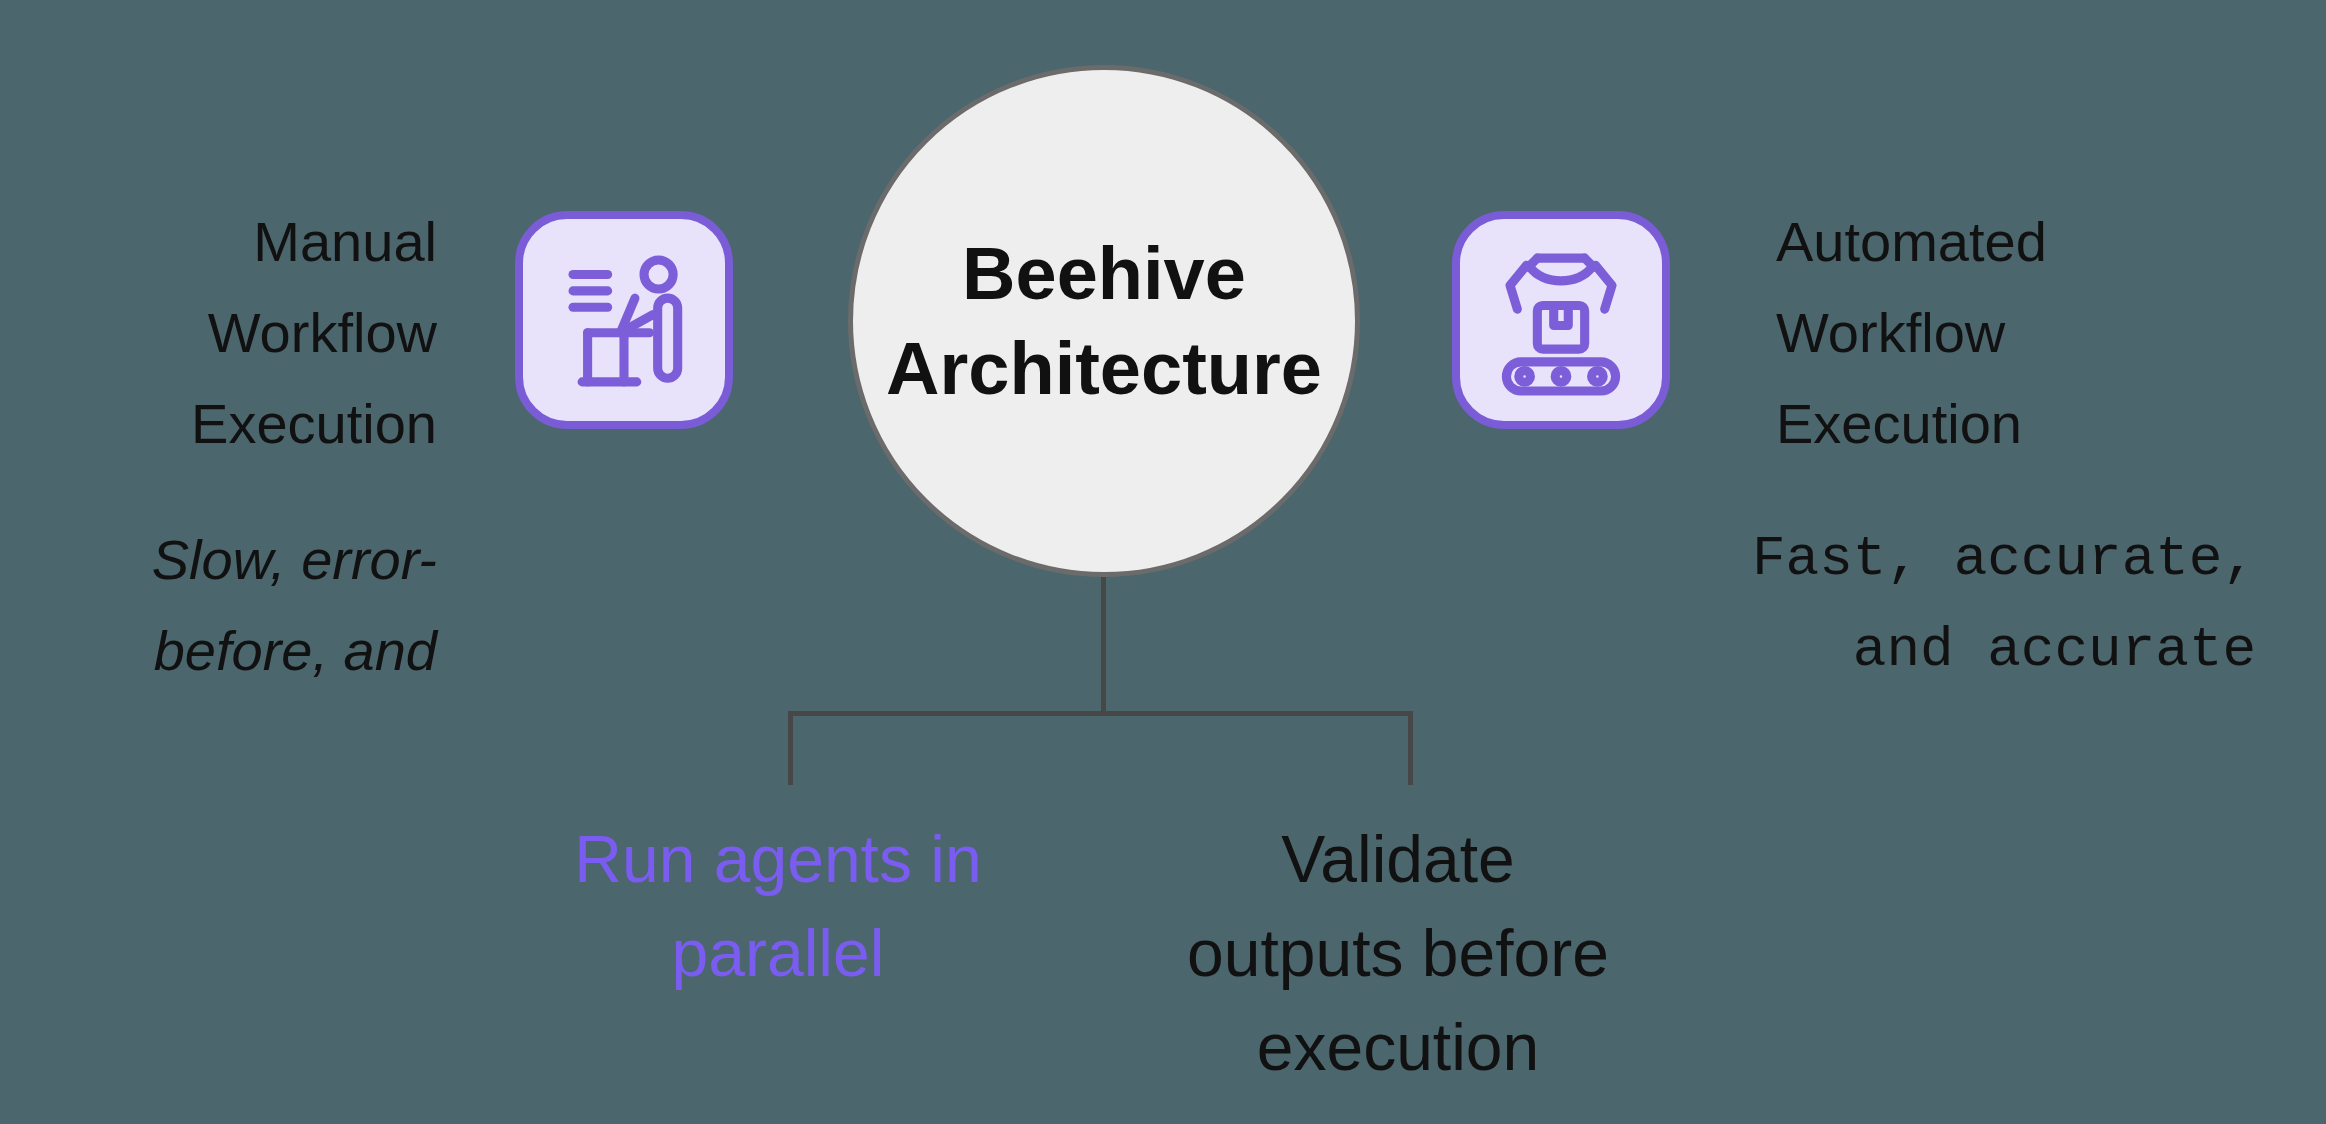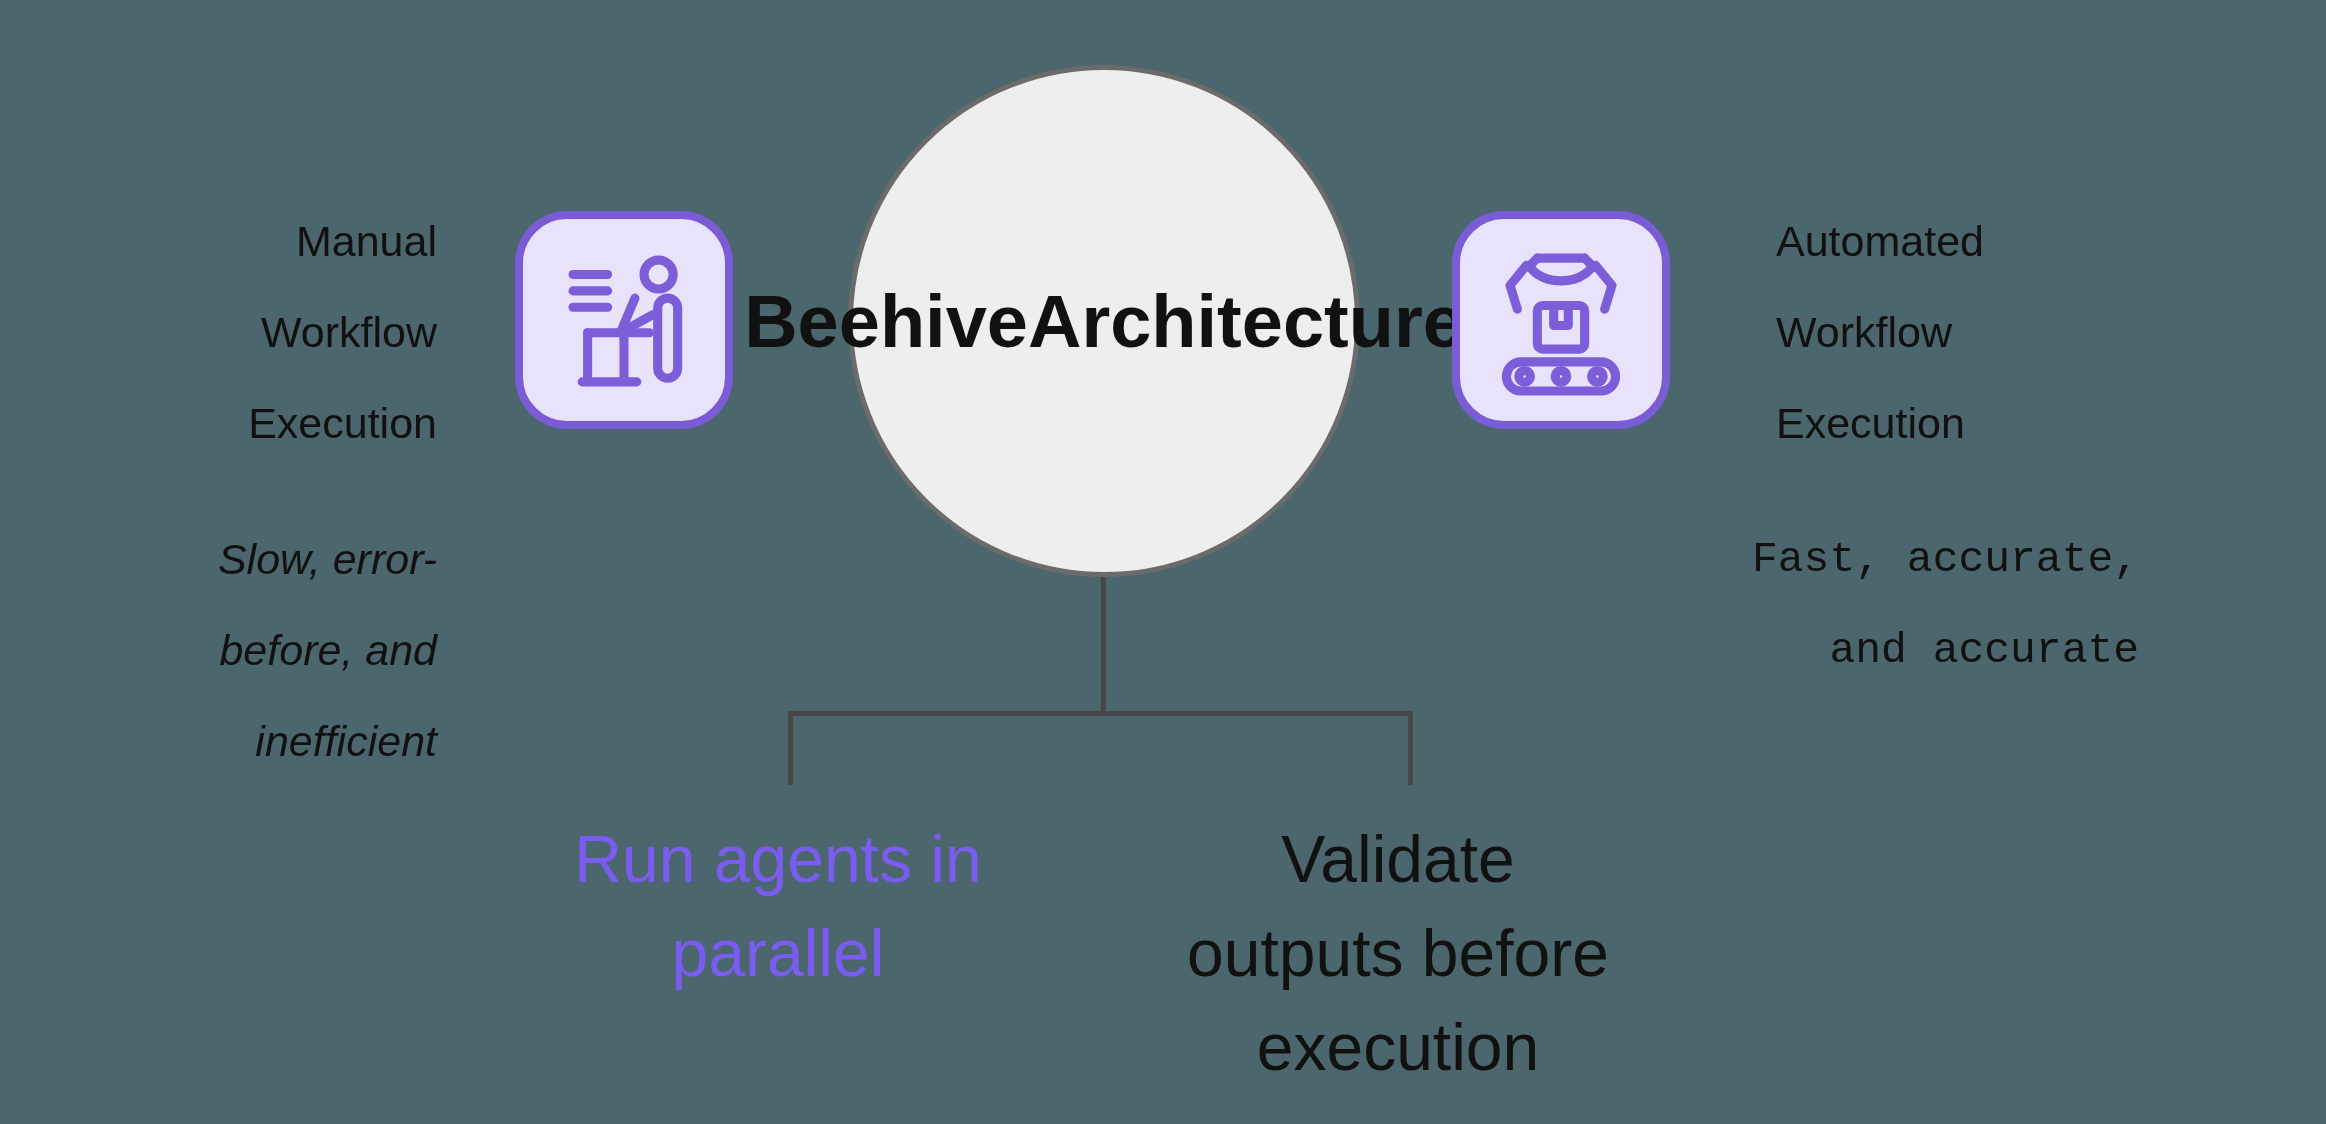--- a/index.html
+++ b/index.html
@@ -14,21 +14,21 @@
   .abs { position: absolute; }
 
   
   .center-node {
     left: 848px; top: 65px;
     width: 512px; height: 512px;
     box-sizing: border-box;
     background: #EEEEEE;
     border: 5px solid #6B6B6B;
     border-radius: 50%;
-    display: flex; flex-direction: row;
+    display: flex; flex-direction: column;
     align-items: center; justify-content: center;
     text-align: center;
     color: #111111;
     font-size: 74px; font-weight: 700; line-height: 95px;
   }
 
   
   .line { background: #474747; }
   .stem      { left: 1101px; top: 577px; width: 5px;  height: 136px; }
   .crossbar  { left: 788px;  top: 711px; width: 625px; height: 5px; }
@@ -44,21 +44,21 @@
     border-radius: 52px;
     display: flex; align-items: center; justify-content: center;
   }
   .icon-card svg { width: 182px; height: 182px; }
   .icon-card-left  { left: 515px;  top: 211px; }
   .icon-card-right { left: 1452px; top: 211px; }
 
   
   .side-text {
     color: #111111;
-    font-size: 43px; line-height: 91px;
+    font-size: 56px; line-height: 91px;
     white-space: nowrap;
   }
   .manual-heading   { right: 1889px; top: 196px; text-align: right; }
   .manual-subtext   { right: 1889px; top: 514px; text-align: right; font-style: italic; }
   .auto-heading     { left: 1756px;  top: 196px; text-align: left; margin-left: 20px; }
   .auto-subtext     { left: 1752px;  top: 514px; text-align: right; font-family: Liberation Mono, monospace; }
 
   
   .branch-label {
     width: 620px;
@@ -124,21 +124,20 @@
   </div>
 
   <div class="abs side-text manual-heading">
     <div>Manual</div>
     <div>Workflow</div>
     <div>Execution</div>
   </div>
   <div class="abs side-text manual-subtext">
     <div>Slow, error-</div>
     <div>before, and</div>
-    <div>inefficient</div>
   </div>
 
   <div class="abs side-text auto-heading">
     <div>Automated</div>
     <div>Workflow</div>
     <div>Execution</div>
   </div>
   <div class="abs side-text auto-subtext">
     <div>Fast, accurate,</div>
     <div>and accurate</div>

